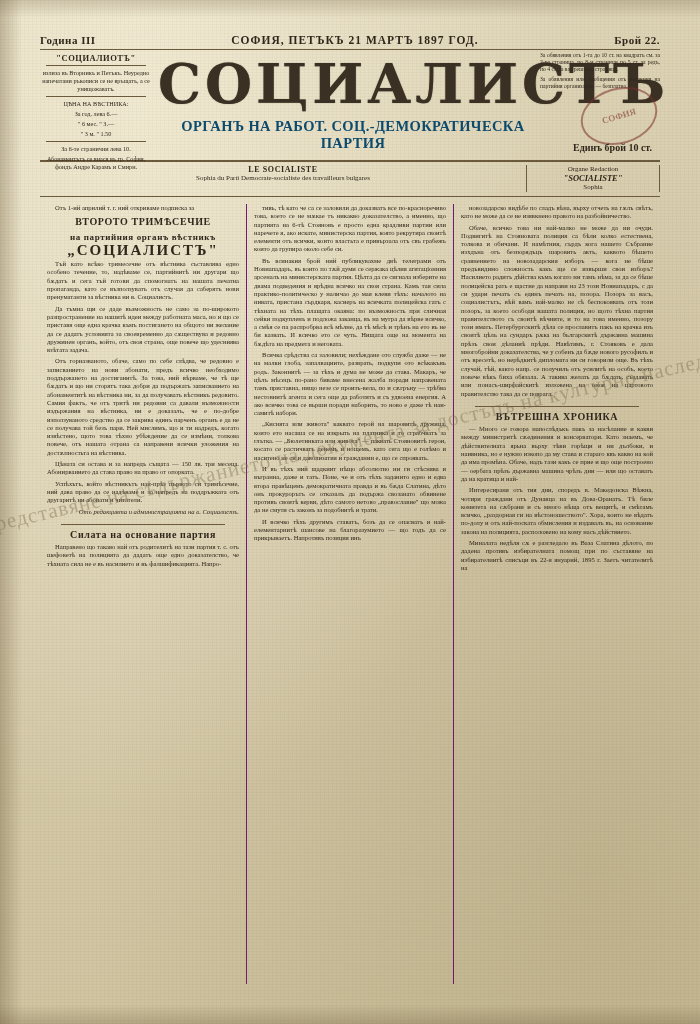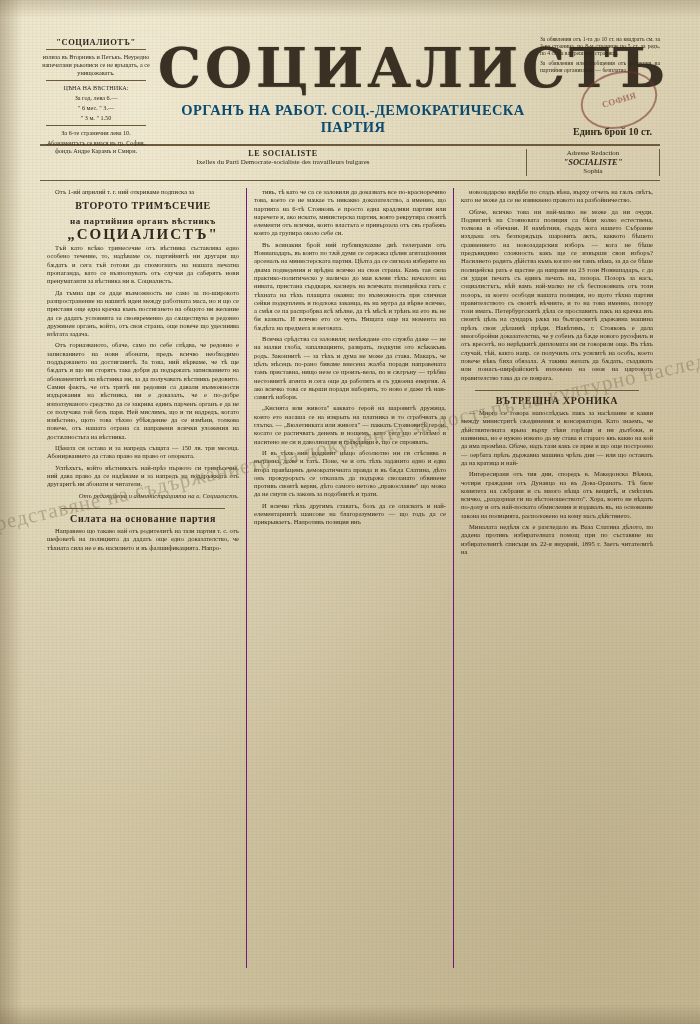--- a/index.html
+++ b/index.html
@@ -151,20 +151,25 @@
 <body>
 
 <div class="paper"></div>
 <div class="grain"></div>
 <div class="edge-l"></div>
 <div class="edge-t"></div>
 <div class="edge-b"></div>
 
 <div class="sheet">
 
+  <div class="topline">
+    <span>Година III</span>
+    <span class="center">СОФИЯ, ПЕТЪКЪ 21 МАРТЪ 1897 ГОД.</span>
+    <span>Брой 22.</span>
+  </div>
 
   <div class="logorow">
 
     <div class="leftbox">
       <div class="bt">"СОЦИАЛИОТЪ"</div>
       <div class="ln"></div>
       <p>излиза въ Вторникъ и Петъкъ. Неуредно напечатани ръкописи се не връщатъ, а се унищожаватъ.</p>
       <div class="ln"></div>
       <p>ЦѢНА НА ВѢСТНИКА:</p>
       <p>За год. лева 6.—</p>
@@ -186,24 +191,24 @@
       <p>За обявления или съобщения отъ редакция на партийни организации — безплатно.</p>
     </div>
     <div class="oval">СОФИЯ</div>
 
     <div class="price">Единъ брой 10 ст.</div>
   </div>
 
   <div class="band">
     <div class="c">
       <div class="lbl">LE SOCIALISTE</div>
-      <div>Ixelles du Parti Democrate-socialiste des travailleurs bulgares</div>
+      <div>Sophia du Parti Democrate-socialiste des travailleurs bulgares</div>
     </div>
     <div class="c mid">
-      <div>Adresse  Redaction</div>
+      <div>Organe  Redaction</div>
       <div class="q">"SOCIALISTE"</div>
       <div>Sophia</div>
     </div>
   </div>
 
   <div class="cols">
 
     <div class="col">
       <p>Отъ 1-ий априлий т. г. ний откриваме подписка за</p>
       <div class="hd">ВТОРОТО ТРИМѢСЕЧИЕ</div>

